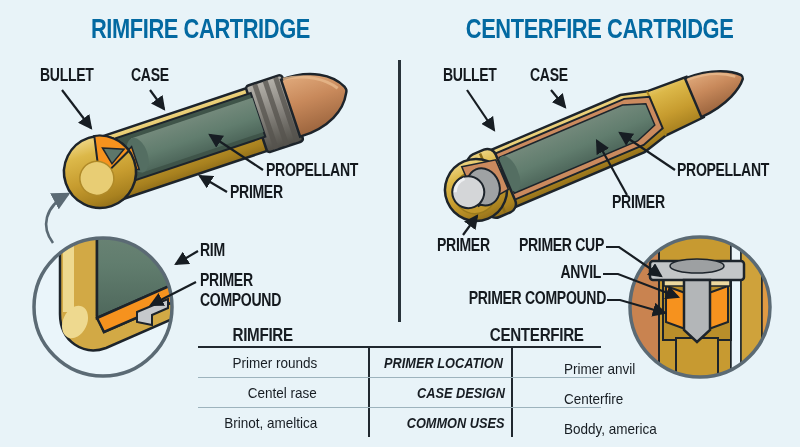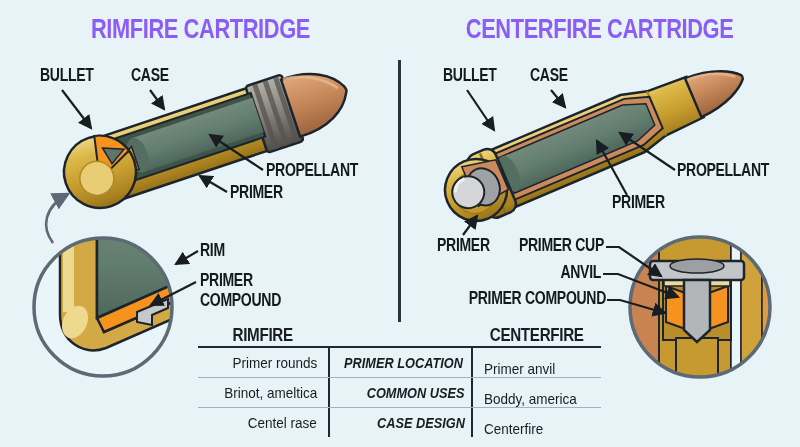--- a/index.html
+++ b/index.html
@@ -2,21 +2,21 @@
 <html><head>
 <meta charset="utf-8">
 <style>
   html,body{margin:0;padding:0;}
   #canvas{
     position:relative; width:800px; height:447px; overflow:hidden;
     background:#e8f3f8; font-family:"Liberation Sans",sans-serif; color:#171d23;
   }
   .title{
     position:absolute; top:13px; width:400px; text-align:center;
-    font-weight:700; font-size:28px; letter-spacing:-0.5px; color:#8b5cf6;
+    font-weight:700; font-size:28px; letter-spacing:-0.5px; color:#0369a1;
     white-space:nowrap;
   }
   .title>span{display:inline-block; transform:scaleX(0.78); transform-origin:center;}
   #title-left{left:0;}
   #title-right{left:400px;}
   .divider{
     position:absolute; left:398px; top:60px; width:2.5px; height:262px;
     background:#28323a;
   }
   .lbl{
@@ -28,21 +28,21 @@
   .lbl.ranchor{text-align:right; transform-origin:right center;}
   svg.art{position:absolute; left:0; top:0;}
   
   .cmp{position:absolute; left:198px; top:322px; width:403px;}
   .cmp-head{
     display:grid; grid-template-columns:130px 145px 128px; height:24px;
     align-items:end; padding-bottom:0; border-bottom:2.5px solid #20282f;
   }
   .cmp-head .h{text-align:center; font-weight:700; font-size:19px; letter-spacing:-0.4px; white-space:nowrap;}
   .cmp-head .h>span{display:inline-block; transform:scaleX(0.8); transform-origin:center;}
-  .cmp-row{display:grid; grid-template-columns:130px 145px 128px; height:29px;}
+  .cmp-row{display:grid; grid-template-columns:130px 145px 128px; height:29px;gap:40px;}
   .cmp-row.sep{border-top:1px solid #9db3bd;}
   .cmp-row .c{display:flex; align-items:center; font-size:15px; white-space:nowrap;}
   .cmp-row .cl{justify-content:flex-end; padding-right:11px;}
   .cmp-row .cl>span{display:inline-block; transform:scaleX(0.9); transform-origin:right center;}
   .cmp-row .cm{
     justify-content:flex-end; font-weight:700; font-size:14.5px;
     border-left:2.5px solid #20282f; border-right:2.5px solid #20282f;font-style:italic;
   }
   .cmp-row .cm>span{display:inline-block; transform:scaleX(0.88); transform-origin:center;}
   .cmp-row .cr{justify-content:flex-start; padding-left:11px;margin-top:12px;}
@@ -216,35 +216,35 @@
         </div>
       <div class="c cm">
           <span>PRIMER LOCATION</span>
         </div>
       <div class="c cr">
           <span>Primer anvil</span>
         </div>
     </div>
     <div class="cmp-row sep">
       <div class="c cl">
+          <span>Centel rase</span>
+        </div>
+      <div class="c cm">
+          <span>CASE DESIGN</span>
+        </div>
+      <div class="c cr">
+          <span>Centerfire</span>
+        </div>
+    </div>
+    <div class="cmp-row sep">
+      <div class="c cl">
           <span>Brinot, ameltica</span>
         </div>
       <div class="c cm">
           <span>COMMON USES</span>
         </div>
       <div class="c cr">
           <span>Boddy, america</span>
         </div>
     </div>
-    <div class="cmp-row sep">
-      <div class="c cl">
-          <span>Centel rase</span>
-        </div>
-      <div class="c cm">
-          <span>CASE DESIGN</span>
-        </div>
-      <div class="c cr">
-          <span>Centerfire</span>
-        </div>
-    </div>
   </div>
 
 </div>
 
 </body></html>

